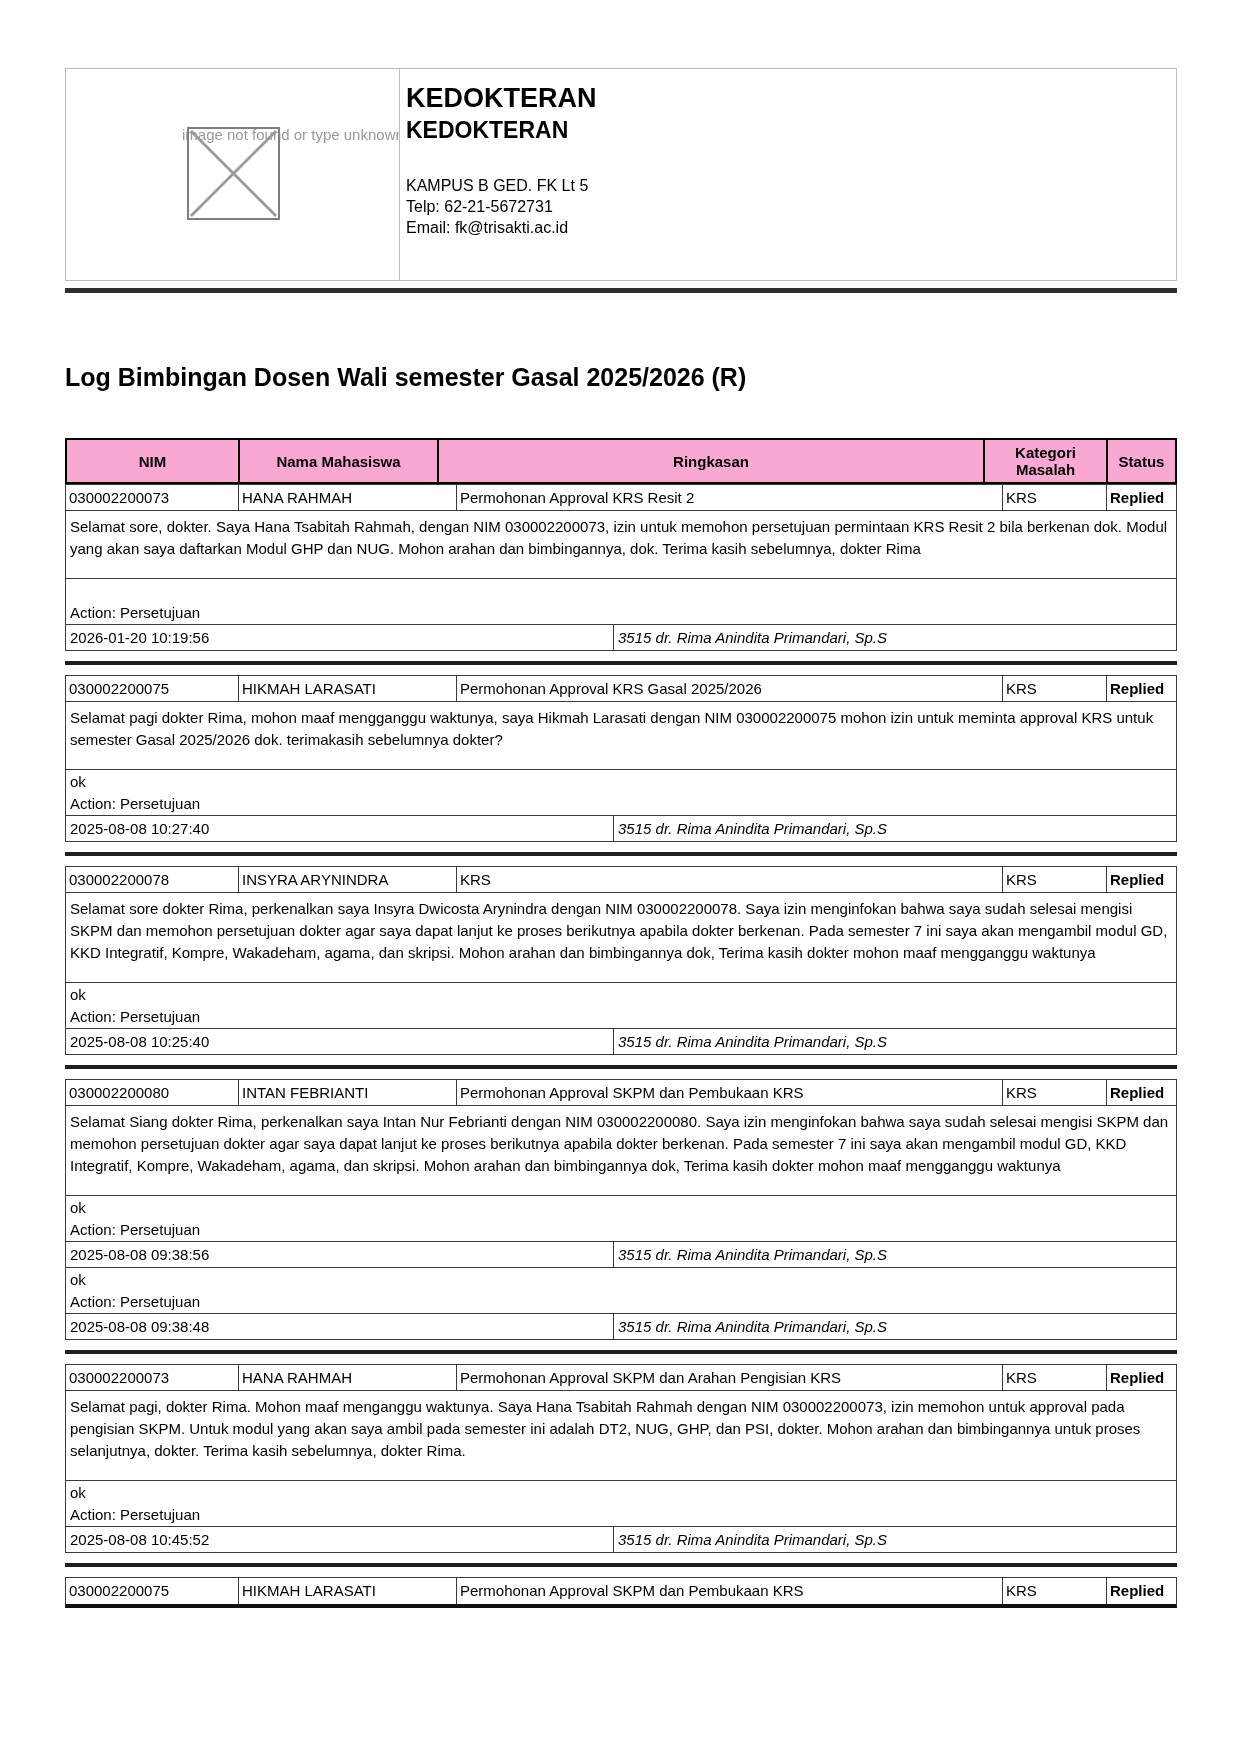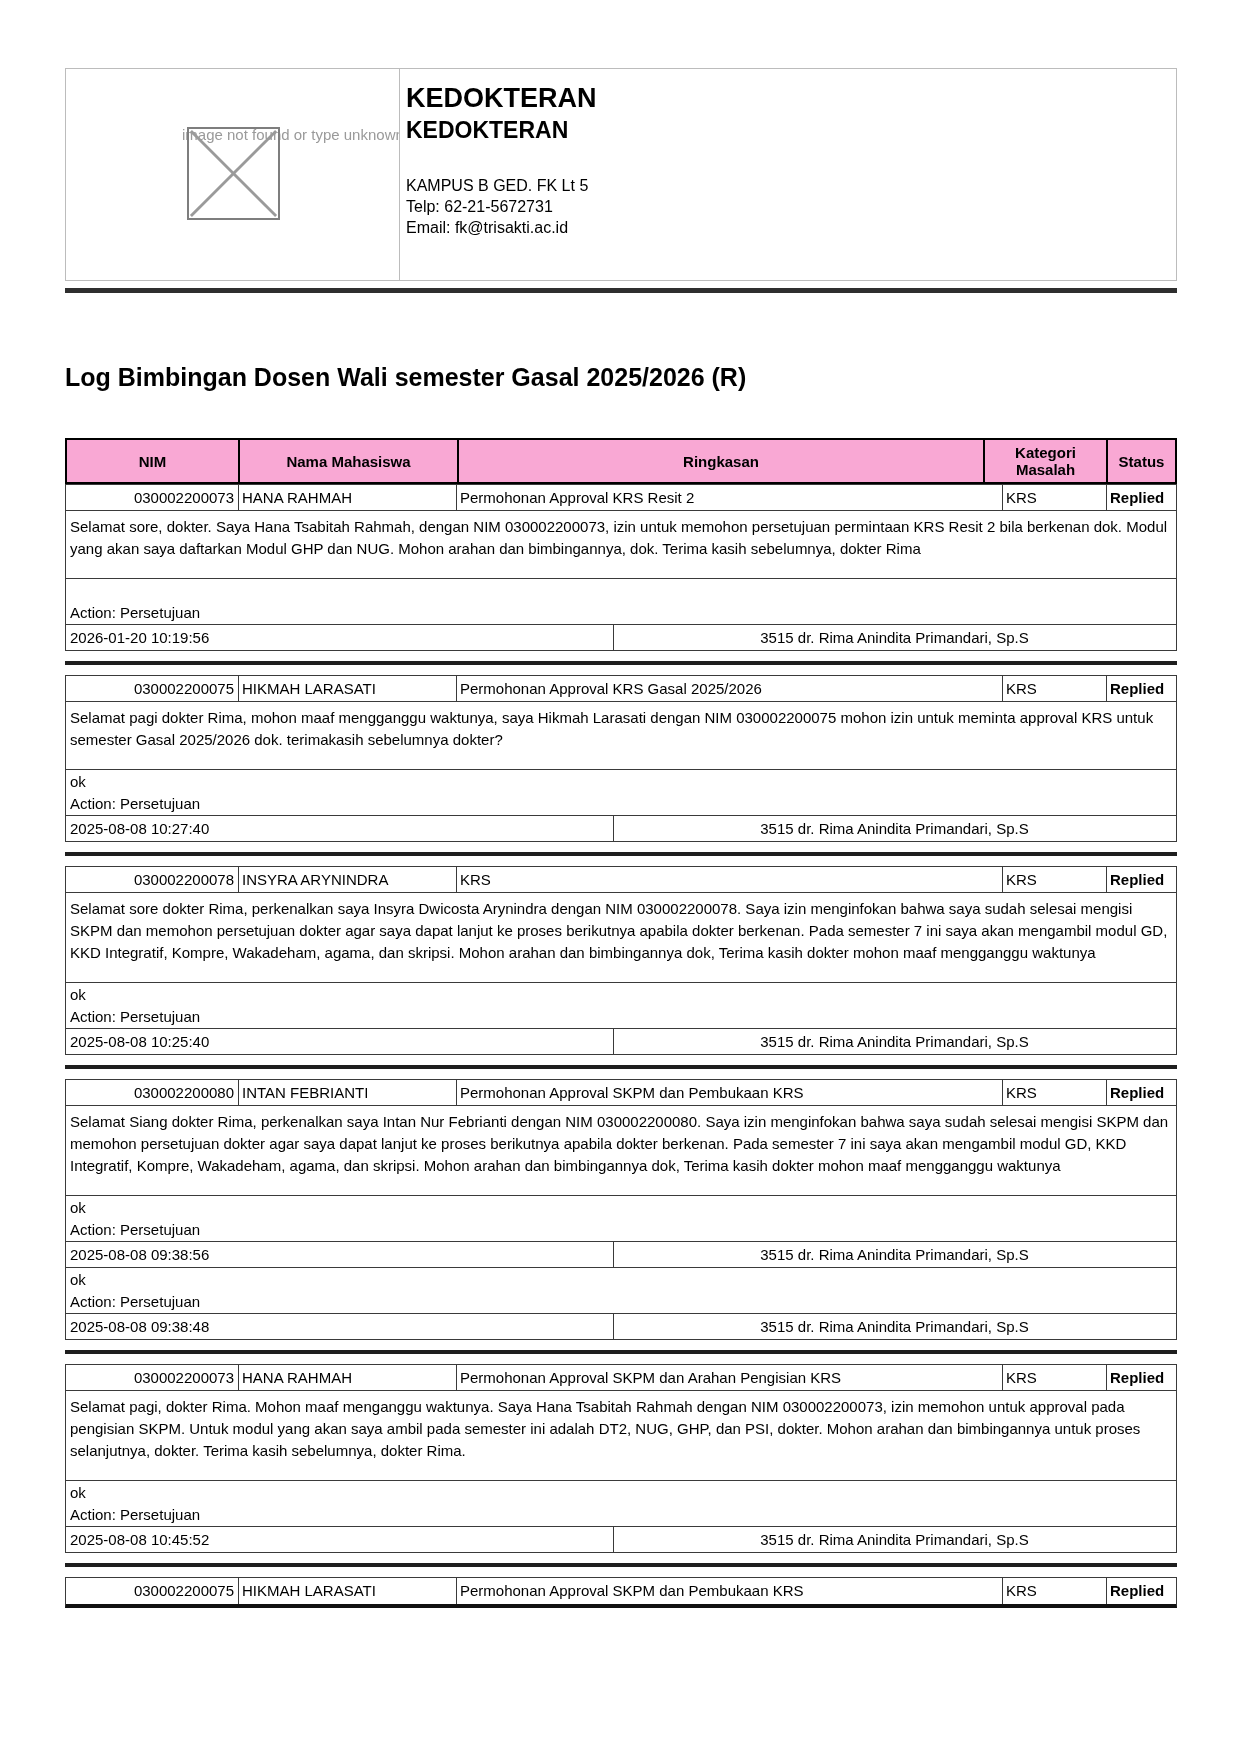--- a/index.html
+++ b/index.html
@@ -24,36 +24,36 @@
   .lh-rule { width:1112px; height:5px; background:#2e2e2e; margin-top:7px; }
 
   
   .doc-title { margin-top:69px; font-size:25px; font-weight:bold; line-height:30px; }
 
   
   .log-table { margin-top:46px; width:1112px; font-size:15px; }
   .thead { display:flex; border:2px solid #000; background:#f9a8d4; font-weight:bold; text-align:center; }
   .thead .hcell { padding:4px 3px; display:flex; align-items:center; justify-content:center; border-left:2px solid #000; min-height:38px; }
   .thead .hcell:first-child { border-left:none; }
-  .h-nim { width:171px; } .h-name { width:219px; } .h-sum { flex:1; }
+  .h-nim { width:171px; } .h-name { width:199px; } .h-sum { flex:1; }
   .h-cat { width:123px; } .h-status { width:69px; }
 
   .rec { border:1px solid #3a3a3a; }
   .mainrow { display:flex; border-bottom:1px solid #3a3a3a; height:26px; }
   .mainrow .cell { padding:4px 4px 0 3px; white-space:nowrap; overflow:hidden; border-left:1px solid #3a3a3a; }
   .mainrow .cell:first-child { border-left:none; }
-  .c-nim { width:172px;text-align:right; } .c-name { width:218px; } .c-sum { flex:1; }
+  .c-nim { width:172px; } .c-name { width:218px; } .c-sum { flex:1; }
   .c-cat { width:104px; } .c-status { width:70px;font-weight:bold; }
 
   .msgrow { padding:5px 7px 18px 4px; line-height:22px; min-height:62px; }
   .actrow { border-top:1px solid #3a3a3a; padding:1px 4px 0 4px; line-height:22px; min-height:45px; }
   .reply-line { min-height:22px; }
   .tsrow { display:flex; border-top:1px solid #3a3a3a; height:26px; }
   .ts-left { width:548px; padding:4px 4px 0 4px; border-right:1px solid #3a3a3a; }
-  .ts-right { flex:1; text-align:center; padding:4px 5px 0 4px; }
+  .ts-right { flex:1; text-align:left; padding:4px 5px 0 4px;font-style:italic; }
 
   .rec-sep { height:4px; background:#1e1e1e; margin:10px 0; }
   .rec-cut { border-bottom:4px solid #111; }
 </style>
 </head>
 <body>
 
 <div class="page">
 
   <div class="lh-box">

